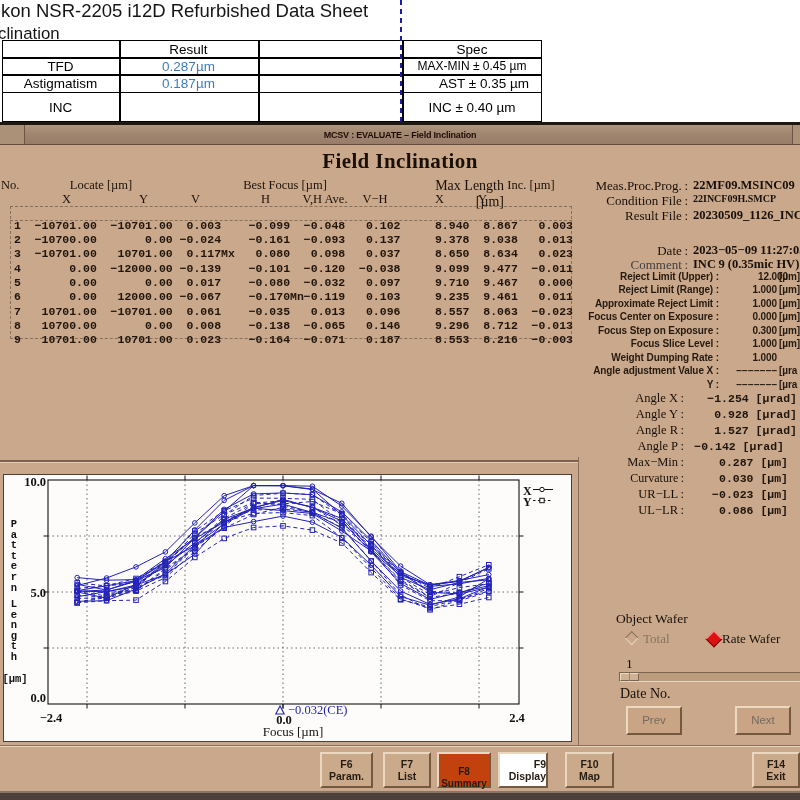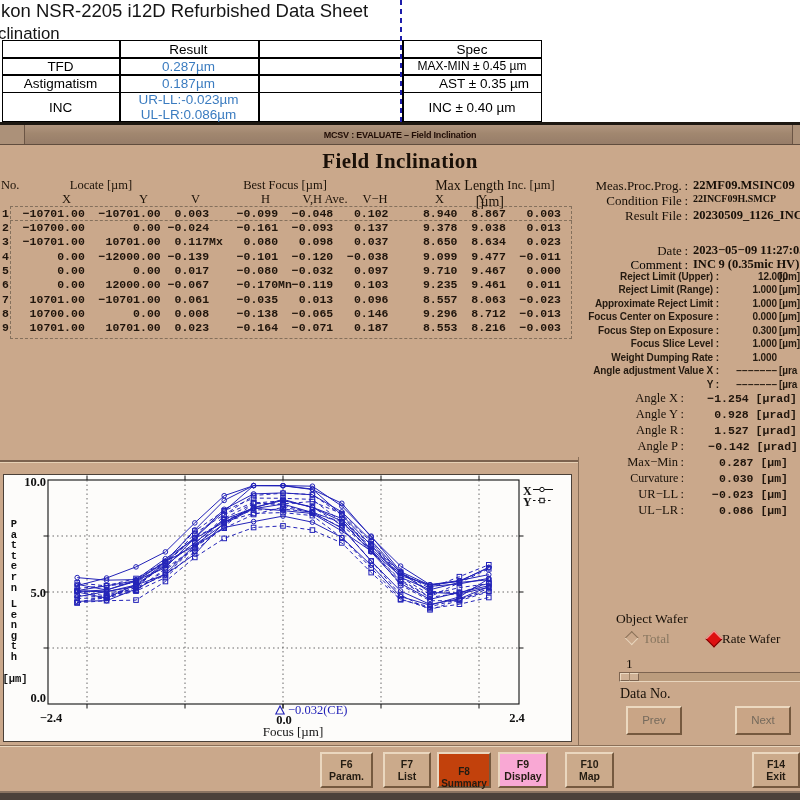--- a/index.html
+++ b/index.html
@@ -20,21 +20,20 @@
 
 <div class="abs" style="left:119px;top:42px;width:139px;text-align:center;font-size:13.5px;color:#000">Result</div>
 <div class="abs" style="left:402px;top:42px;width:140px;text-align:center;font-size:13.5px;color:#000">Spec</div>
 <div class="abs" style="left:2px;top:59px;width:117px;text-align:center;font-size:13.5px;color:#000">TFD</div>
 <div class="abs" style="left:119px;top:59px;width:139px;text-align:center;font-size:13.5px;color:#3b7cc0">0.287µm</div>
 <div class="abs" style="left:402px;top:59px;width:140px;text-align:center;font-size:12px;color:#000">MAX-MIN ± 0.45 µm</div>
 <div class="abs" style="left:2px;top:76px;width:117px;text-align:center;font-size:13.5px;color:#000">Astigmatism</div>
 <div class="abs" style="left:119px;top:76px;width:139px;text-align:center;font-size:13.5px;color:#3b7cc0">0.187µm</div>
 <div class="abs" style="left:402px;top:76px;width:164px;text-align:center;font-size:13.5px;color:#000">AST ± 0.35 µm</div>
 <div class="abs" style="left:2px;top:99.5px;width:117px;text-align:center;font-size:13.5px;color:#000">INC</div>
-<div class="abs" style="left:119px;top:93px;width:139px;text-align:center;font-size:13.5px;color:#3b7cc0;line-height:14.5px">UR-LL:-0.023µm<br>UL-LR:0.086µm</div>
 <div class="abs" style="left:402px;top:99.5px;width:140px;text-align:center;font-size:13.5px;color:#000">INC ± 0.40 µm</div>
 
 <div class="abs" style="left:399.5px;top:0;width:2px;height:122px;background:repeating-linear-gradient(180deg,#1c1caa 0 5px,rgba(0,0,0,0) 5px 9px)"></div>
 
 <div class="abs" style="left:0;top:122px;width:800px;height:2.5px;background:#1d1812"></div>
 <div class="abs" style="left:0;top:124.5px;width:800px;height:20px;background:linear-gradient(180deg,#b0957f 0%,#a1876f 45%,#977d69 100%);border-bottom:1px solid #604d3e;box-sizing:border-box"></div>
 <div class="abs" style="left:0;top:124.5px;width:24px;height:19px;background:#ac9179;border-right:1px solid #6b5545"></div>
 <div class="abs" style="left:792px;top:124.5px;width:8px;height:19px;background:#ac9179;border-left:1px solid #6b5545"></div>
 <div class="abs" style="left:0;top:130px;width:800px;text-align:center;font-size:9px;font-weight:bold;color:#200c05;letter-spacing:-0.2px">MCSV : EVALUATE – Field Inclination</div>
 
@@ -50,39 +49,39 @@
 <div class="abs" style="left:191px;top:192px;font-family:'Liberation Serif',serif;font-size:12.5px;color:#1c1208">V</div>
 <div class="abs" style="left:261px;top:192px;font-family:'Liberation Serif',serif;font-size:12.5px;color:#1c1208">H</div>
 <div class="abs" style="left:275px;top:192px;width:100px;text-align:center;font-family:'Liberation Serif',serif;font-size:12.5px;color:#1c1208">V,H Ave.</div>
 <div class="abs" style="left:325px;top:192px;width:100px;text-align:center;font-family:'Liberation Serif',serif;font-size:12.5px;color:#1c1208">V−H</div>
 <div class="abs" style="left:435px;top:192px;font-family:'Liberation Serif',serif;font-size:12.5px;color:#1c1208">X</div>
 <div class="abs" style="left:478px;top:192px;font-family:'Liberation Serif',serif;font-size:12.5px;color:#1c1208">Y</div>
 
 <div class="abs" style="left:10px;top:205.5px;width:562px;height:133px;border:1px dashed #84705c;box-sizing:border-box"></div>
 <div class="abs" style="left:10px;top:219.8px;width:562px;height:1px;border-top:1px dashed #84705c"></div>
 
-<pre class="abs" style="left:2px;top:206.6px;margin:0;font-family:'Liberation Mono',monospace;font-weight:bold;font-size:11.5px;line-height:14.35px;color:#20150c">1  −10701.00  −10701.00  0.003    −0.099  −0.048   0.102     8.940  8.867   0.003
+<pre class="abs" style="left:2px;top:206.6px;margin:12px;font-family:'Liberation Mono',monospace;font-weight:bold;font-size:11.5px;line-height:14.35px;color:#20150c">1  −10701.00  −10701.00  0.003    −0.099  −0.048   0.102     8.940  8.867   0.003
 2  −10700.00       0.00 −0.024    −0.161  −0.093   0.137     9.378  9.038   0.013
 3  −10701.00   10701.00  0.117Mx   0.080   0.098   0.037     8.650  8.634   0.023
 4       0.00  −12000.00 −0.139    −0.101  −0.120  −0.038     9.099  9.477  −0.011
 5       0.00       0.00  0.017    −0.080  −0.032   0.097     9.710  9.467   0.000
 6       0.00   12000.00 −0.067    −0.170Mn−0.119   0.103     9.235  9.461   0.011
 7   10701.00  −10701.00  0.061    −0.035   0.013   0.096     8.557  8.063  −0.023
 8   10700.00       0.00  0.008    −0.138  −0.065   0.146     9.296  8.712  −0.013
 9   10701.00   10701.00  0.023    −0.164  −0.071   0.187     8.553  8.216  −0.003</pre>
 
 <div style="position:absolute;top:178.0px;right:112px;font-family:'Liberation Serif',serif;font-size:13px;color:#181008;white-space:nowrap">Meas.Proc.Prog. :</div>
 <div style="position:absolute;top:178.0px;left:693px;font-family:'Liberation Serif',serif;font-size:12.5px;font-weight:bold;color:#181008;white-space:nowrap">22MF09.MSINC09</div>
 <div style="position:absolute;top:193.0px;right:112px;font-family:'Liberation Serif',serif;font-size:13px;color:#181008;white-space:nowrap">Condition File :</div>
 <div style="position:absolute;top:193.0px;left:693px;font-family:'Liberation Serif',serif;font-size:10px;font-weight:bold;color:#181008;white-space:nowrap">22INCF09H.SMCP</div>
 <div style="position:absolute;top:208.0px;right:112px;font-family:'Liberation Serif',serif;font-size:13px;color:#181008;white-space:nowrap">Result File :</div>
 <div style="position:absolute;top:208.0px;left:693px;font-family:'Liberation Serif',serif;font-size:12.5px;font-weight:bold;color:#181008;white-space:nowrap">20230509_1126_INC</div>
 <div style="position:absolute;top:243.0px;right:112px;font-family:'Liberation Serif',serif;font-size:13px;color:#181008;white-space:nowrap">Date :</div>
 <div style="position:absolute;top:243.0px;left:693px;font-family:'Liberation Serif',serif;font-size:12.5px;font-weight:bold;color:#181008;white-space:nowrap">2023−05−09 11:27:03</div>
-<div style="position:absolute;top:257.0px;right:112px;font-family:'Liberation Serif',serif;font-size:13px;color:#000000;white-space:nowrap">Comment :</div>
+<div style="position:absolute;top:257.0px;right:112px;font-family:'Liberation Serif',serif;font-size:13px;color:#404040;white-space:nowrap">Comment :</div>
 <div style="position:absolute;top:257.0px;left:693px;font-family:'Liberation Serif',serif;font-size:12.5px;font-weight:bold;color:#181008;white-space:nowrap">INC 9 (0.35mic HV)[</div>
 <div style="position:absolute;top:270.5px;right:81px;font-family:'Liberation Sans',sans-serif;font-size:10px;font-weight:bold;color:#241a10;letter-spacing:-0.1px;white-space:nowrap">Reject Limit (Upper) :</div>
 <div style="position:absolute;top:270.5px;right:12px;font-family:'Liberation Sans',sans-serif;font-size:10px;font-weight:bold;color:#241a10;letter-spacing:-0.1px;white-space:nowrap">12.000</div>
 <div style="position:absolute;top:270.5px;left:779px;font-family:'Liberation Sans',sans-serif;font-size:10px;font-weight:bold;color:#241a10;letter-spacing:-0.1px;white-space:nowrap">[µm]</div>
 <div style="position:absolute;top:284.0px;right:81px;font-family:'Liberation Sans',sans-serif;font-size:10px;font-weight:bold;color:#241a10;letter-spacing:-0.1px;white-space:nowrap">Reject Limit (Range) :</div>
 <div style="position:absolute;top:284.0px;right:23px;font-family:'Liberation Sans',sans-serif;font-size:10px;font-weight:bold;color:#241a10;letter-spacing:-0.1px;white-space:nowrap">1.000</div>
 <div style="position:absolute;top:284.0px;left:779px;font-family:'Liberation Sans',sans-serif;font-size:10px;font-weight:bold;color:#241a10;letter-spacing:-0.1px;white-space:nowrap">[µm]</div>
 <div style="position:absolute;top:297.5px;right:81px;font-family:'Liberation Sans',sans-serif;font-size:10px;font-weight:bold;color:#241a10;letter-spacing:-0.1px;white-space:nowrap">Approximate Reject Limit :</div>
 <div style="position:absolute;top:297.5px;right:23px;font-family:'Liberation Sans',sans-serif;font-size:10px;font-weight:bold;color:#241a10;letter-spacing:-0.1px;white-space:nowrap">1.000</div>
 <div style="position:absolute;top:297.5px;left:779px;font-family:'Liberation Sans',sans-serif;font-size:10px;font-weight:bold;color:#241a10;letter-spacing:-0.1px;white-space:nowrap">[µm]</div>
@@ -103,21 +102,21 @@
 <div style="position:absolute;top:378.5px;right:81px;font-family:'Liberation Sans',sans-serif;font-size:10px;font-weight:bold;color:#241a10;letter-spacing:-0.1px;white-space:nowrap">Y :</div>
 <div style="position:absolute;top:378.5px;right:23px;font-family:'Liberation Sans',sans-serif;font-size:10px;font-weight:bold;color:#241a10;letter-spacing:-0.1px;white-space:nowrap"><span style="font-family:'Liberation Mono',monospace;font-size:10px">−−−−−−−</span></div>
 <div style="position:absolute;top:378.5px;left:779px;font-family:'Liberation Sans',sans-serif;font-size:10px;font-weight:bold;color:#241a10;letter-spacing:-0.1px;white-space:nowrap">[µra</div>
 <div style="position:absolute;top:390.5px;right:116px;font-family:'Liberation Serif',serif;font-size:12.5px;color:#181008;white-space:nowrap">Angle X :</div>
 <div style="position:absolute;top:391.5px;right:3px;font-family:'Liberation Mono',monospace;font-size:11.5px;font-weight:bold;color:#20150c;white-space:nowrap">−1.254 [µrad]</div>
 <div style="position:absolute;top:406.5px;right:116px;font-family:'Liberation Serif',serif;font-size:12.5px;color:#181008;white-space:nowrap">Angle Y :</div>
 <div style="position:absolute;top:407.5px;right:3px;font-family:'Liberation Mono',monospace;font-size:11.5px;font-weight:bold;color:#20150c;white-space:nowrap">0.928 [µrad]</div>
 <div style="position:absolute;top:422.5px;right:116px;font-family:'Liberation Serif',serif;font-size:12.5px;color:#181008;white-space:nowrap">Angle R :</div>
 <div style="position:absolute;top:423.5px;right:3px;font-family:'Liberation Mono',monospace;font-size:11.5px;font-weight:bold;color:#20150c;white-space:nowrap">1.527 [µrad]</div>
 <div style="position:absolute;top:438.5px;right:116px;font-family:'Liberation Serif',serif;font-size:12.5px;color:#181008;white-space:nowrap">Angle P :</div>
-<div style="position:absolute;top:439.5px;right:2px;font-family:'Liberation Mono',monospace;font-size:11.5px;font-weight:bold;color:#20150c;white-space:nowrap">−0.142 [µrad]</div>
+<div style="position:absolute;top:439.5px;right:16px;font-family:'Liberation Mono',monospace;font-size:11.5px;font-weight:bold;color:#20150c;white-space:nowrap">−0.142 [µrad]</div>
 <div style="position:absolute;top:454.5px;right:116px;font-family:'Liberation Serif',serif;font-size:12.5px;color:#181008;white-space:nowrap">Max−Min :</div>
 <div style="position:absolute;top:455.5px;right:12px;font-family:'Liberation Mono',monospace;font-size:11.5px;font-weight:bold;color:#20150c;white-space:nowrap">0.287 [µm]</div>
 <div style="position:absolute;top:470.5px;right:116px;font-family:'Liberation Serif',serif;font-size:12px;color:#181008;white-space:nowrap">Curvature :</div>
 <div style="position:absolute;top:471.5px;right:12px;font-family:'Liberation Mono',monospace;font-size:11.5px;font-weight:bold;color:#20150c;white-space:nowrap">0.030 [µm]</div>
 <div style="position:absolute;top:486.5px;right:116px;font-family:'Liberation Serif',serif;font-size:12.5px;color:#181008;white-space:nowrap">UR−LL :</div>
 <div style="position:absolute;top:487.5px;right:12px;font-family:'Liberation Mono',monospace;font-size:11.5px;font-weight:bold;color:#20150c;white-space:nowrap">−0.023 [µm]</div>
 <div style="position:absolute;top:502.5px;right:116px;font-family:'Liberation Serif',serif;font-size:12.5px;color:#181008;white-space:nowrap">UL−LR :</div>
 <div style="position:absolute;top:503.5px;right:12px;font-family:'Liberation Mono',monospace;font-size:11.5px;font-weight:bold;color:#20150c;white-space:nowrap">0.086 [µm]</div>
 
 <div class="abs" style="left:0;top:459.5px;width:579px;height:2px;background:#7c624e"></div>
@@ -472,27 +471,27 @@
 
 <div class="abs" style="left:616px;top:611px;font-family:'Liberation Serif',serif;font-size:13.5px;color:#181008">Object Wafer</div>
 <div class="abs" style="left:627px;top:633px;width:9.5px;height:9.5px;transform:rotate(45deg);border-top:1.6px solid #8a7158;border-left:1.6px solid #8a7158;border-bottom:1.6px solid #e8d5bd;border-right:1.6px solid #e8d5bd;box-sizing:border-box"></div>
 <div class="abs" style="left:643px;top:631px;font-family:'Liberation Serif',serif;font-size:13px;color:#86755f">Total</div>
 <div class="abs" style="left:708px;top:633px;width:10px;height:10px;transform:rotate(45deg);background:#dd1111;border-top:1px solid #f4a0a0;border-left:1px solid #f4a0a0;border-bottom:1px solid #700;border-right:1px solid #700"></div>
 <div class="abs" style="left:722px;top:631px;font-family:'Liberation Serif',serif;font-size:13px;color:#181008">Rate Wafer</div>
 <div class="abs" style="left:626px;top:656px;font-family:'Liberation Serif',serif;font-size:13.5px;color:#181008">1</div>
 <div class="abs" style="left:619px;top:672px;width:181px;height:10px;background:#bb9c7d;border-top:1px solid #7d6450;border-left:1px solid #7d6450;border-bottom:1px solid #e8d5bd;box-sizing:border-box"></div>
 <div class="abs" style="left:620px;top:672.5px;width:19px;height:8.5px;background:#cfb195;border-top:1px solid #ecd9c0;border-left:1px solid #ecd9c0;border-bottom:1px solid #7d6450;border-right:1px solid #7d6450;box-sizing:border-box"></div>
 <div class="abs" style="left:629px;top:672.5px;width:1px;height:8.5px;background:#9b8166"></div>
-<div class="abs" style="left:620px;top:686px;font-family:'Liberation Serif',serif;font-size:14px;color:#181008">Data No.</div>
+<div class="abs" style="left:620px;top:686px;font-family:'Liberation Serif',serif;font-size:14px;color:#181008">Date No.</div>
 <div class="abs" style="left:626px;top:706px;width:56px;height:29px;background:#c9a586;border-top:2px solid #ecd9c0;border-left:2px solid #ecd9c0;border-bottom:2px solid #75593f;border-right:2px solid #75593f;box-sizing:border-box;text-align:center;line-height:25px;font-size:11.5px;color:#756a5c">Prev</div>
 <div class="abs" style="left:735px;top:706px;width:56px;height:29px;background:#c9a586;border-top:2px solid #ecd9c0;border-left:2px solid #ecd9c0;border-bottom:2px solid #75593f;border-right:2px solid #75593f;box-sizing:border-box;text-align:center;line-height:25px;font-size:11.5px;color:#756a5c">Next</div>
 
 <div class="abs" style="left:0;top:745px;width:800px;height:1px;background:#8a6f58"></div>
 <div class="abs" style="left:0;top:746px;width:800px;height:1px;background:#e9d6be"></div>
 <div class="abs" style="left:320px;top:751.5px;width:53px;height:36px;background:#cbaa8b;border-top:2px solid #ead7bf;border-left:2px solid #ead7bf;border-bottom:2px solid #75593f;border-right:2px solid #75593f;box-sizing:border-box;text-align:center;font-size:10.5px;font-weight:bold;color:#241c12;line-height:12.5px;padding-top:4px">F6<br>Param.</div>
 <div class="abs" style="left:383px;top:751.5px;width:48px;height:36px;background:#cbaa8b;border-top:2px solid #ead7bf;border-left:2px solid #ead7bf;border-bottom:2px solid #75593f;border-right:2px solid #75593f;box-sizing:border-box;text-align:center;font-size:10.5px;font-weight:bold;color:#241c12;line-height:12.5px;padding-top:4px">F7<br>List</div>
 <div class="abs" style="left:437px;top:751.5px;width:54px;height:36px;background:#c2410c;border-top:2px solid #ead7bf;border-left:2px solid #ead7bf;border-bottom:2px solid #75593f;border-right:2px solid #75593f;box-sizing:border-box;text-align:center;font-size:10px;font-weight:bold;color:#241c12;line-height:12.5px;padding-top:12px">F8<br>Summary</div>
-<div class="abs" style="left:498px;top:751.5px;width:50px;height:36px;background:#f9a8d4;border-top:2px solid #ead7bf;border-left:2px solid #ead7bf;border-bottom:2px solid #75593f;border-right:2px solid #75593f;box-sizing:border-box;text-align:center;font-size:10.5px;font-weight:bold;color:#241c12;line-height:12.5px;padding-top:4px">F9<br>Display</div>
+<div class="abs" style="left:498px;top:751.5px;width:50px;height:36px;background:#ffffff;border-top:2px solid #ead7bf;border-left:2px solid #ead7bf;border-bottom:2px solid #75593f;border-right:2px solid #75593f;box-sizing:border-box;text-align:right;font-size:10.5px;font-weight:bold;color:#241c12;line-height:12.5px;padding-top:4px">F9<br>Display</div>
 <div class="abs" style="left:565px;top:751.5px;width:49px;height:36px;background:#cbaa8b;border-top:2px solid #ead7bf;border-left:2px solid #ead7bf;border-bottom:2px solid #75593f;border-right:2px solid #75593f;box-sizing:border-box;text-align:center;font-size:10.5px;font-weight:bold;color:#241c12;line-height:12.5px;padding-top:4px">F10<br>Map</div>
 <div class="abs" style="left:752px;top:751.5px;width:48px;height:36px;background:#cbaa8b;border-top:2px solid #ead7bf;border-left:2px solid #ead7bf;border-bottom:2px solid #75593f;border-right:2px solid #75593f;box-sizing:border-box;text-align:center;font-size:10.5px;font-weight:bold;color:#241c12;line-height:12.5px;padding-top:4px">F14<br>Exit</div>
 <div class="abs" style="left:0;top:790.5px;width:800px;height:2px;background:#8a7361"></div>
 <div class="abs" style="left:0;top:792.5px;width:800px;height:7.5px;background:#4c413a"></div>
 
 </div>
 </body></html>

